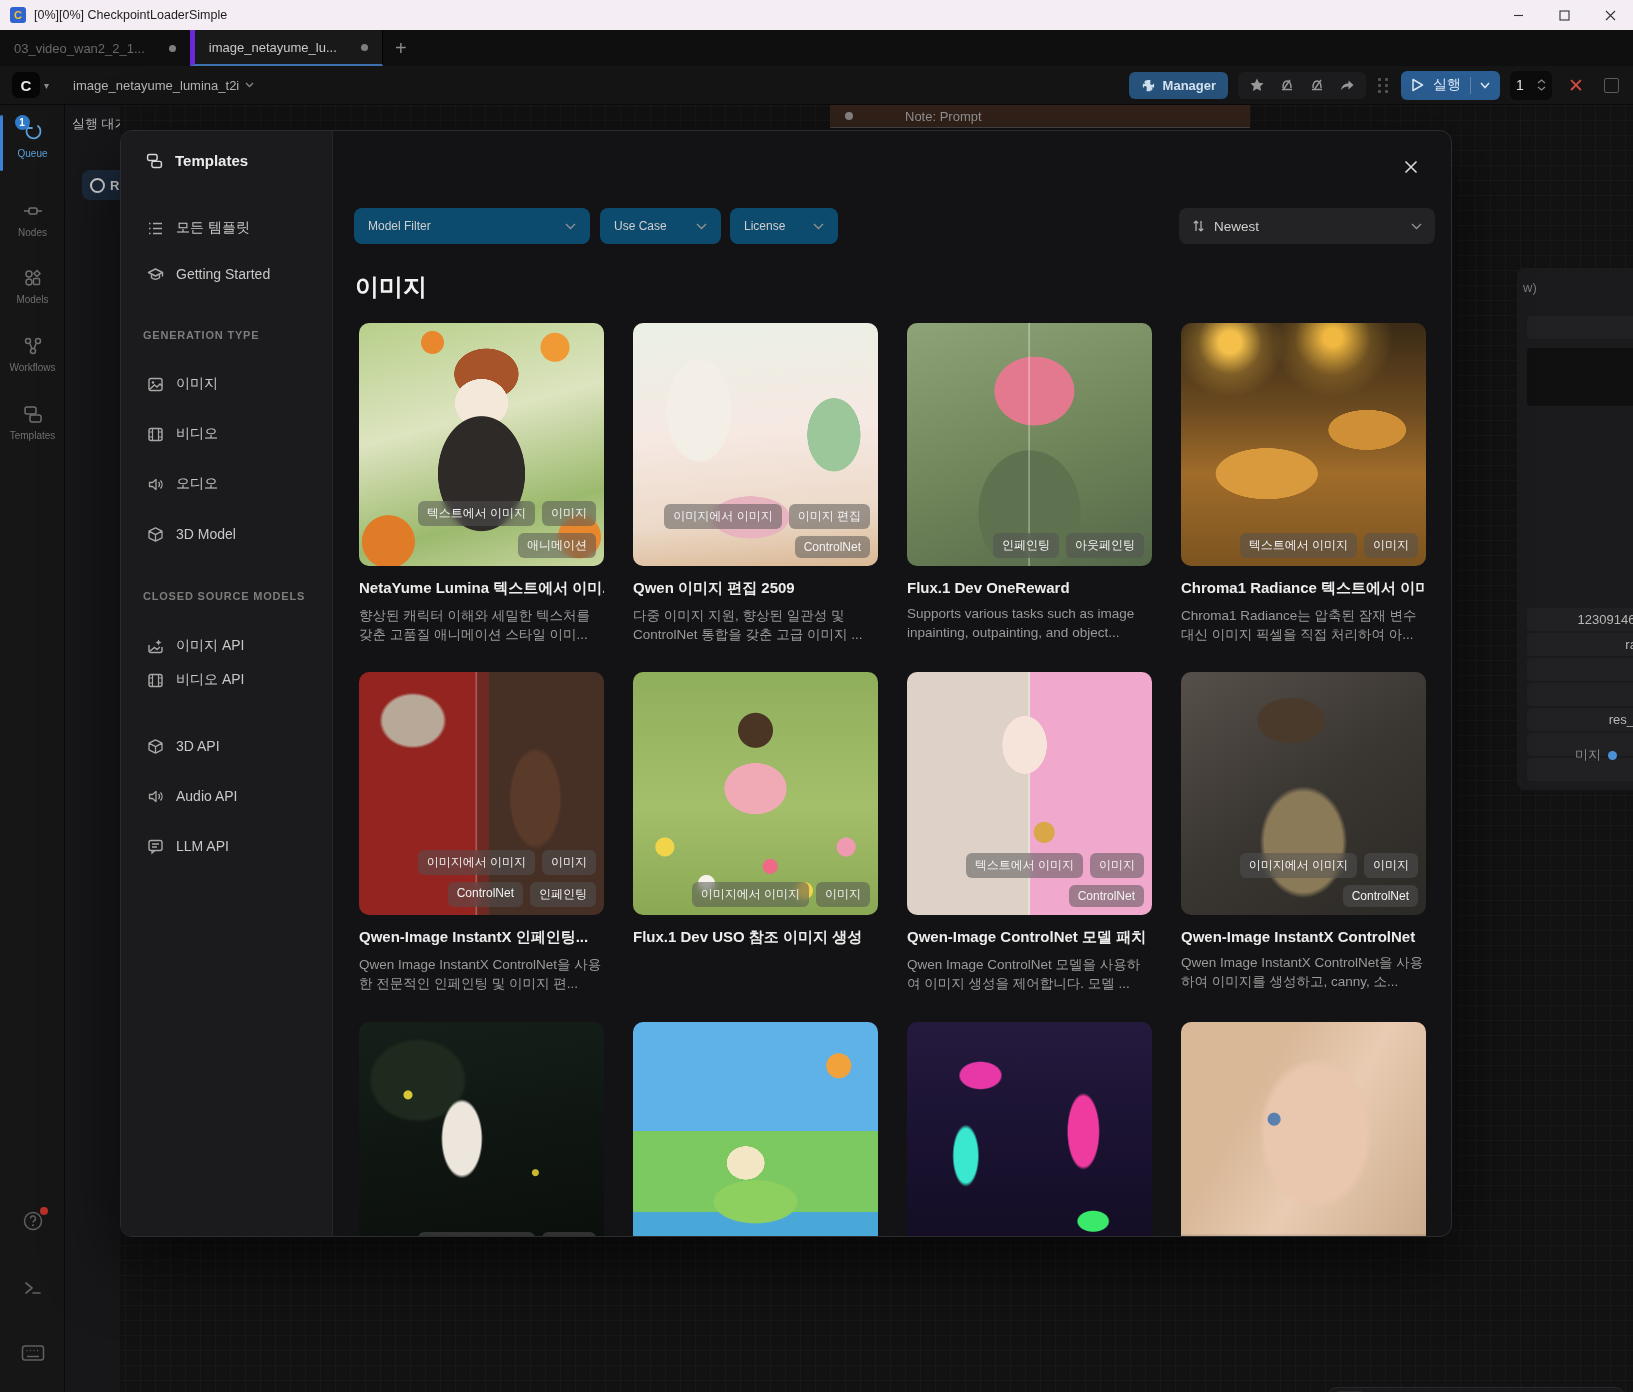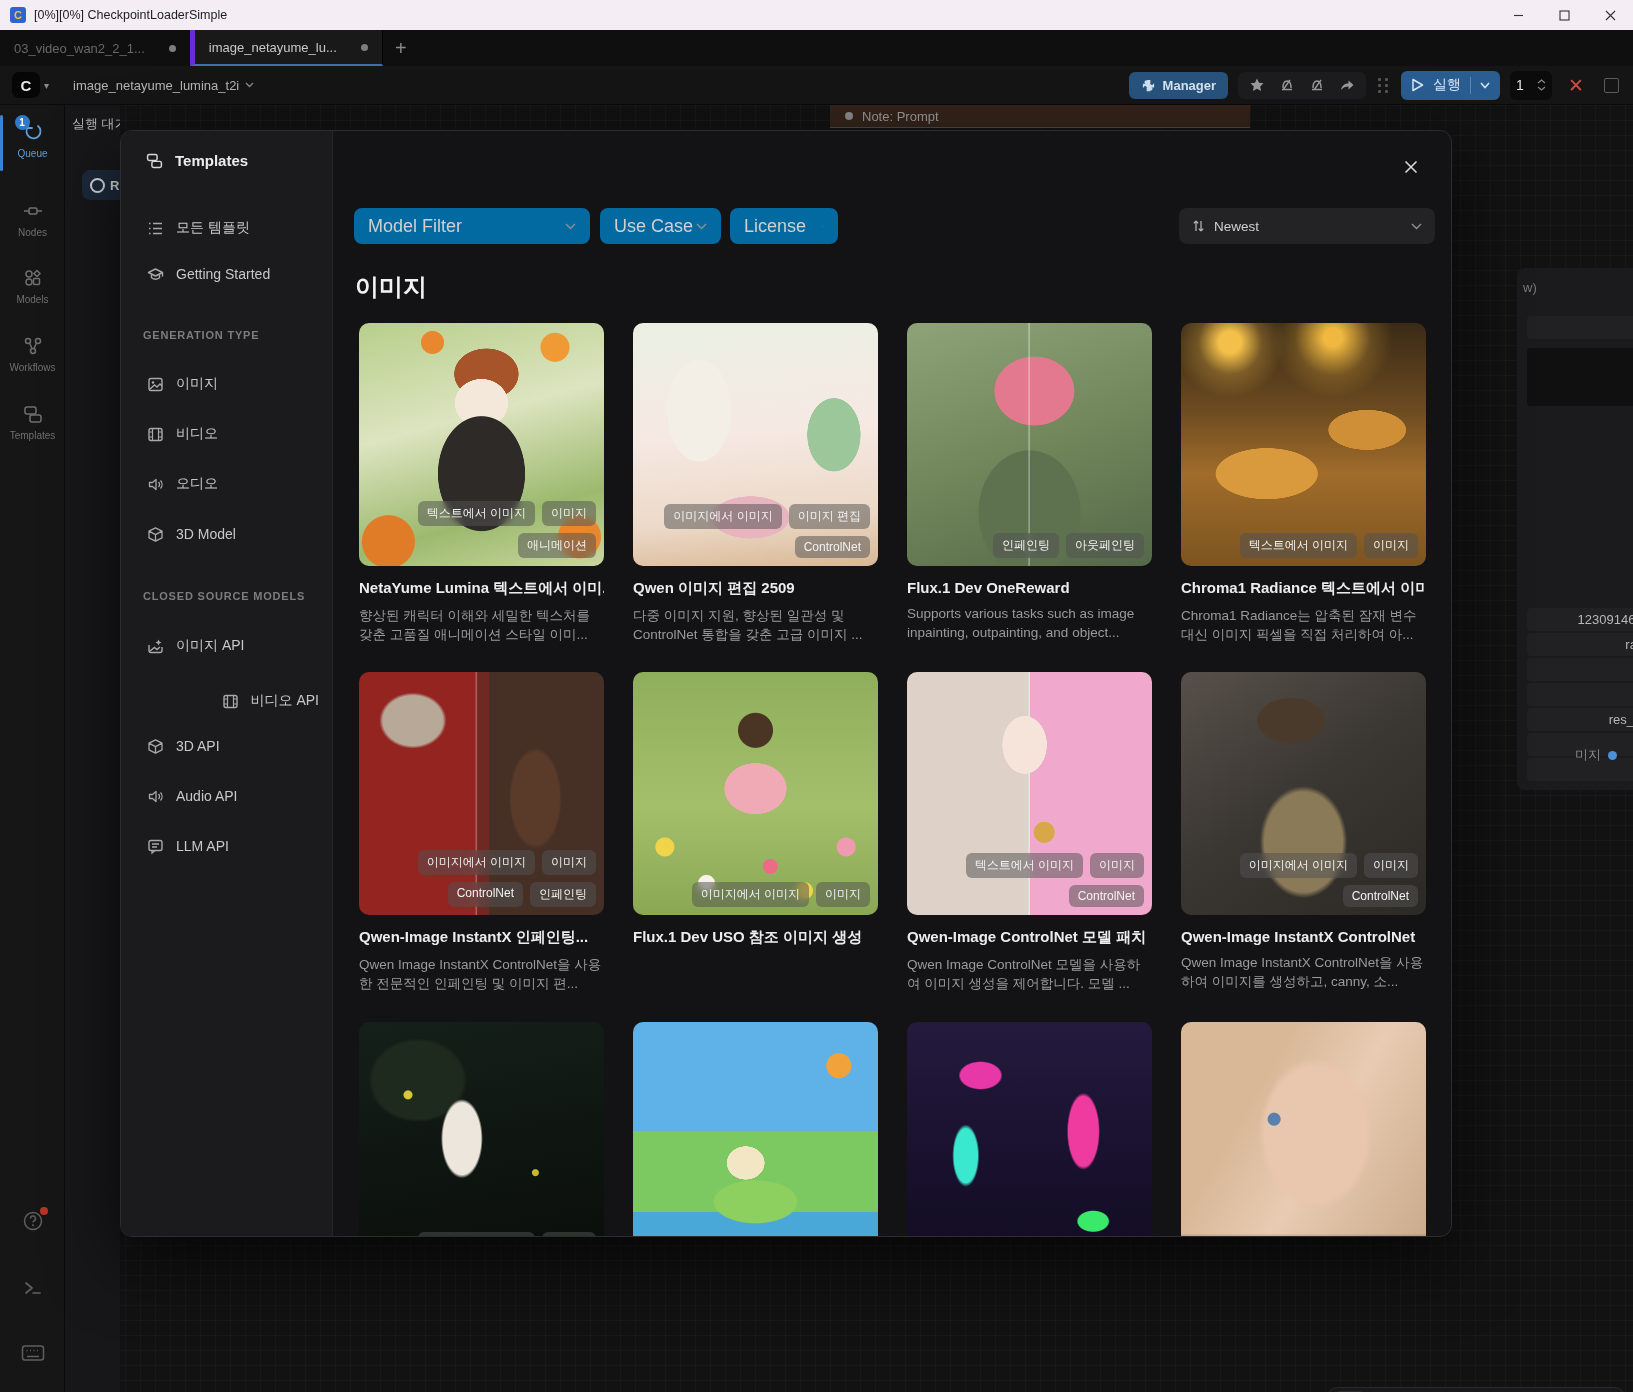--- a/index.html
+++ b/index.html
@@ -71,21 +71,21 @@
     background-size:15px 15px; }
   #queue-panel { position:absolute; left:0; top:0; width:55px; height:1287px; background:#17171a; overflow:hidden; }
   #queue-panel-title { position:absolute; left:7px; top:10px; width:120px; color:#b8b8b8; font-size:13px; white-space:nowrap; }
   #queue-item { position:absolute; left:17px; top:65px; width:60px; height:30px; background:#1c2a3c;
     border-radius:8px; display:flex; align-items:center; gap:5px; padding-left:8px; }
   #queue-item .ring { width:15px; height:15px; border:2.5px solid #d8d8d8; border-radius:50%; }
   #queue-item .rlbl { color:#d8d8d8; font-weight:bold; font-size:13px; }
   #note-node { position:absolute; left:765px; top:0px; width:420px; height:23px; background:#34231a;
     display:flex; align-items:center; gap:9px; padding-left:15px; border-bottom:1px solid #4a4a4a; }
   #note-node .ndot { width:8px; height:8px; border-radius:50%; background:#8a8a8a; }
-  #note-node .ntxt { color:#9a9a9a; font-size:13px; }
+  #note-node .ntxt { color:#9a9a9a; font-size:13px;margin-left:43px; }
 
   
   #right-node { position:absolute; left:1452px; top:163px; width:181px; height:522px;
     background:#1b1b1d; border-radius:8px 0 0 8px; }
   #rn-partial { position:absolute; left:6px; top:12px; color:#7a7a7a; font-size:13px; }
   .rn-row { position:absolute; left:10px; width:171px; height:23px; background:#212123; border-radius:4px;
     color:#b8b8b8; font-size:13px; display:flex; align-items:center; justify-content:flex-end; padding-right:12px; }
   #rn-dark { position:absolute; left:10px; top:80px; width:171px; height:58px; background:#101011; border-radius:4px; }
   #rn-port { position:absolute; left:58px; top:478px; display:flex; align-items:center; gap:7px;
     color:#8a8a8a; font-size:13px; }
@@ -111,22 +111,22 @@
 
   #modal-close { position:absolute; left:1274px; top:20px; width:32px; height:32px; border-radius:8px;
     display:flex; align-items:center; justify-content:center; color:#d8d8d8; }
 
   #search-box { position:absolute; left:233px; top:17px; width:367px; height:33px; background:#202022;
     border-radius:8px; display:flex; align-items:center; gap:10px; padding:0 12px; }
   #search-box input { background:transparent; border:none; outline:none; color:#cfcfcf; font-size:13.5px; width:290px;
     font-family:"Liberation Sans",sans-serif; }
   #search-box input::placeholder { color:#8a8a8a; }
 
-  .filter-btn { position:absolute; top:77px; height:36px; background:#0369a1; border-radius:8px;
-    display:flex; align-items:center; color:#d0d0d0; font-size:18px; padding:0 14px; }
+  .filter-btn { position:absolute; top:77px; height:36px; background:#0c4a6e; border-radius:8px;
+    display:flex; align-items:center; color:#d0d0d0; font-size:12px; padding:0 14px; }
   .filter-btn .fchev { margin-left:auto; color:#909090; }
   #sort-btn { position:absolute; left:1058px; top:77px; width:256px; height:36px; background:#232325;
     border-radius:8px; display:flex; align-items:center; gap:9px; color:#d0d0d0; font-size:13.5px; padding:0 13px; }
   #sort-btn .fchev { margin-left:auto; color:#909090; }
 
   #section-title { position:absolute; left:234px; top:140px; color:#f2f2f2; font-size:24px; font-weight:bold; }
 
   #card-grid { position:absolute; left:238px; top:192px; width:1070px; display:grid;
     grid-template-columns:repeat(4,245px); column-gap:29px; row-gap:28px; }
   .card { width:245px; }
@@ -502,21 +502,21 @@
     <div class="nav-sec" style="top:459px;">CLOSED SOURCE MODELS</div>
 
     <div class="nav-item" style="top:496px;">
       <svg width="17" height="17" viewBox="0 0 17 17">
           <path d="M2 7 v5.5 a2 2 0 0 0 2 2 h9 a2 2 0 0 0 2-2 V9" fill="none" stroke="currentColor" stroke-width="1.4"></path>
           <path d="M3 13 L7.5 9.5 L10 11.5 L13 9" fill="none" stroke="currentColor" stroke-width="1.4"></path>
           <path d="M11.5 1.5 l.9 2.1 2.1.9 -2.1.9 -.9 2.1 -.9-2.1 -2.1-.9 2.1-.9 Z" fill="currentColor"></path>
         </svg>
       <span>이미지 API</span>
     </div>
-    <div class="nav-item" style="top:551px;justify-content:flex-end;">
+    <div class="nav-item" style="top:530px;">
       <svg width="17" height="17" viewBox="0 0 17 17">
           <rect x="2" y="2.5" width="13" height="12" rx="2" fill="none" stroke="currentColor" stroke-width="1.4"></rect>
           <path d="M5.5 2.5 v12 M11.5 2.5 v12 M2 6 h3.5 M2 11 h3.5 M11.5 6 H15 M11.5 11 H15" stroke="currentColor" stroke-width="1.2"></path>
         </svg>
       <span>비디오 API</span>
     </div>
     <div class="nav-item" style="top:596px;">
       <svg width="17" height="17" viewBox="0 0 17 17">
           <path d="M8.5 1.8 L15 5.2 V11.8 L8.5 15.2 L2 11.8 V5.2 Z M2 5.2 L8.5 8.6 L15 5.2 M8.5 8.6 V15.2" fill="none" stroke="currentColor" stroke-width="1.3" stroke-linejoin="round"></path>
         </svg>

